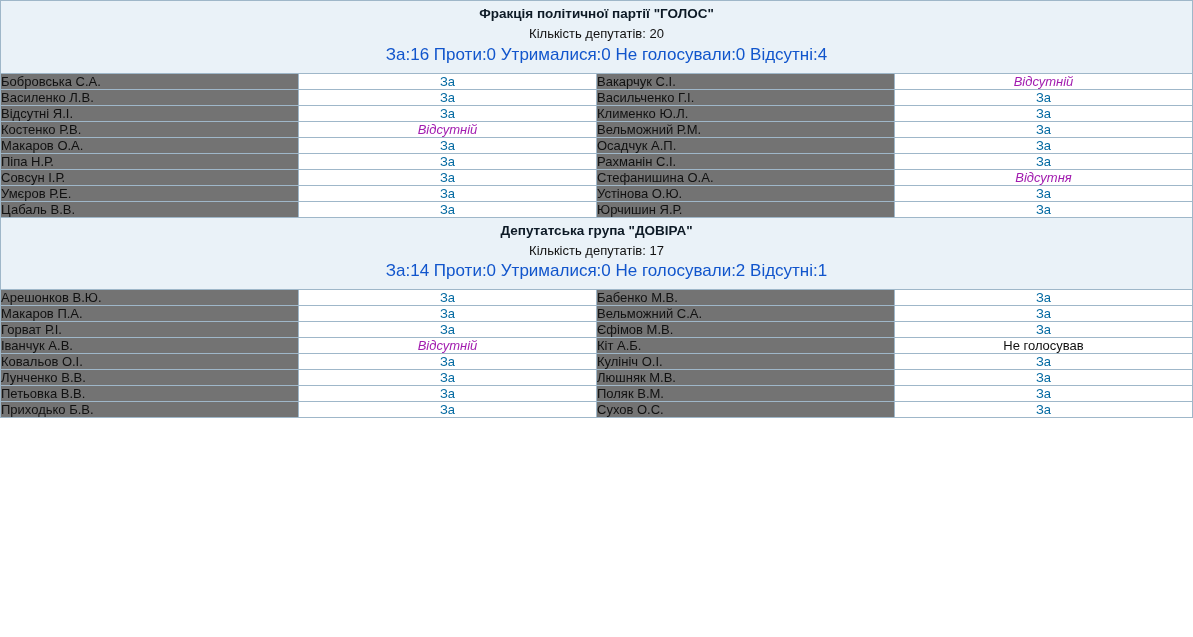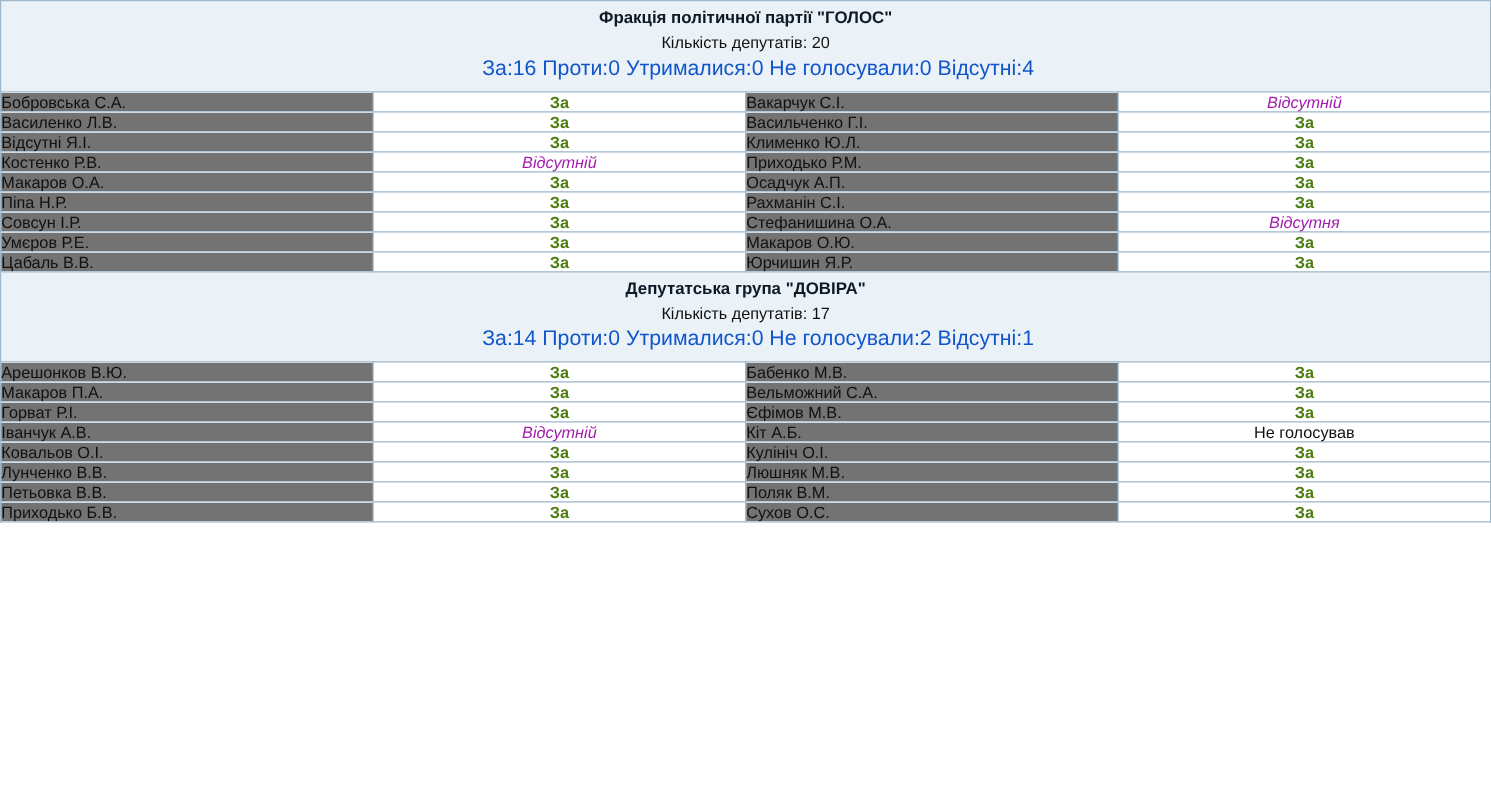--- a/index.html
+++ b/index.html
@@ -63,21 +63,21 @@
     white-space: nowrap;
     overflow: hidden;
     text-overflow: ellipsis;
   }
   .vote-cell {
     width: 416px;
     text-align: center;
     padding: 5px 0;
     background: #ffffff;
   }
-  .vote-za { color: #4d7c0f; font-weight: bold; }
+  .vote-za { color: #0369a1; }
   .vote-absent { color: #a21caf; font-style: italic; }
   .vote-novote { color: #111111; }
   .empty-cell {
     background: #ffffff;
     border: none !important;
   }
 </style>
 </head>
 <body>
 
@@ -107,21 +107,21 @@
         </tr>
         <tr>
           <td class="name-cell">Відсутні Я.І.</td>
           <td class="vote-cell vote-za">За</td>
           <td class="name-cell">Клименко Ю.Л.</td>
           <td class="vote-cell vote-za">За</td>
         </tr>
         <tr>
           <td class="name-cell">Костенко Р.В.</td>
           <td class="vote-cell vote-absent">Відсутній</td>
-          <td class="name-cell">Приходько Р.М.</td>
+          <td class="name-cell">Вельможний Р.М.</td>
           <td class="vote-cell vote-za">За</td>
         </tr>
         <tr>
           <td class="name-cell">Макаров О.А.</td>
           <td class="vote-cell vote-za">За</td>
           <td class="name-cell">Осадчук А.П.</td>
           <td class="vote-cell vote-za">За</td>
         </tr>
         <tr>
           <td class="name-cell">Піпа Н.Р.</td>
@@ -131,21 +131,21 @@
         </tr>
         <tr>
           <td class="name-cell">Совсун І.Р.</td>
           <td class="vote-cell vote-za">За</td>
           <td class="name-cell">Стефанишина О.А.</td>
           <td class="vote-cell vote-absent">Відсутня</td>
         </tr>
         <tr>
           <td class="name-cell">Умєров Р.Е.</td>
           <td class="vote-cell vote-za">За</td>
-          <td class="name-cell">Макаров О.Ю.</td>
+          <td class="name-cell">Устінова О.Ю.</td>
           <td class="vote-cell vote-za">За</td>
         </tr>
         <tr>
           <td class="name-cell">Цабаль В.В.</td>
           <td class="vote-cell vote-za">За</td>
           <td class="name-cell">Юрчишин Я.Р.</td>
           <td class="vote-cell vote-za">За</td>
         </tr>
         <tr class="group-header">
           <td colspan="4">

